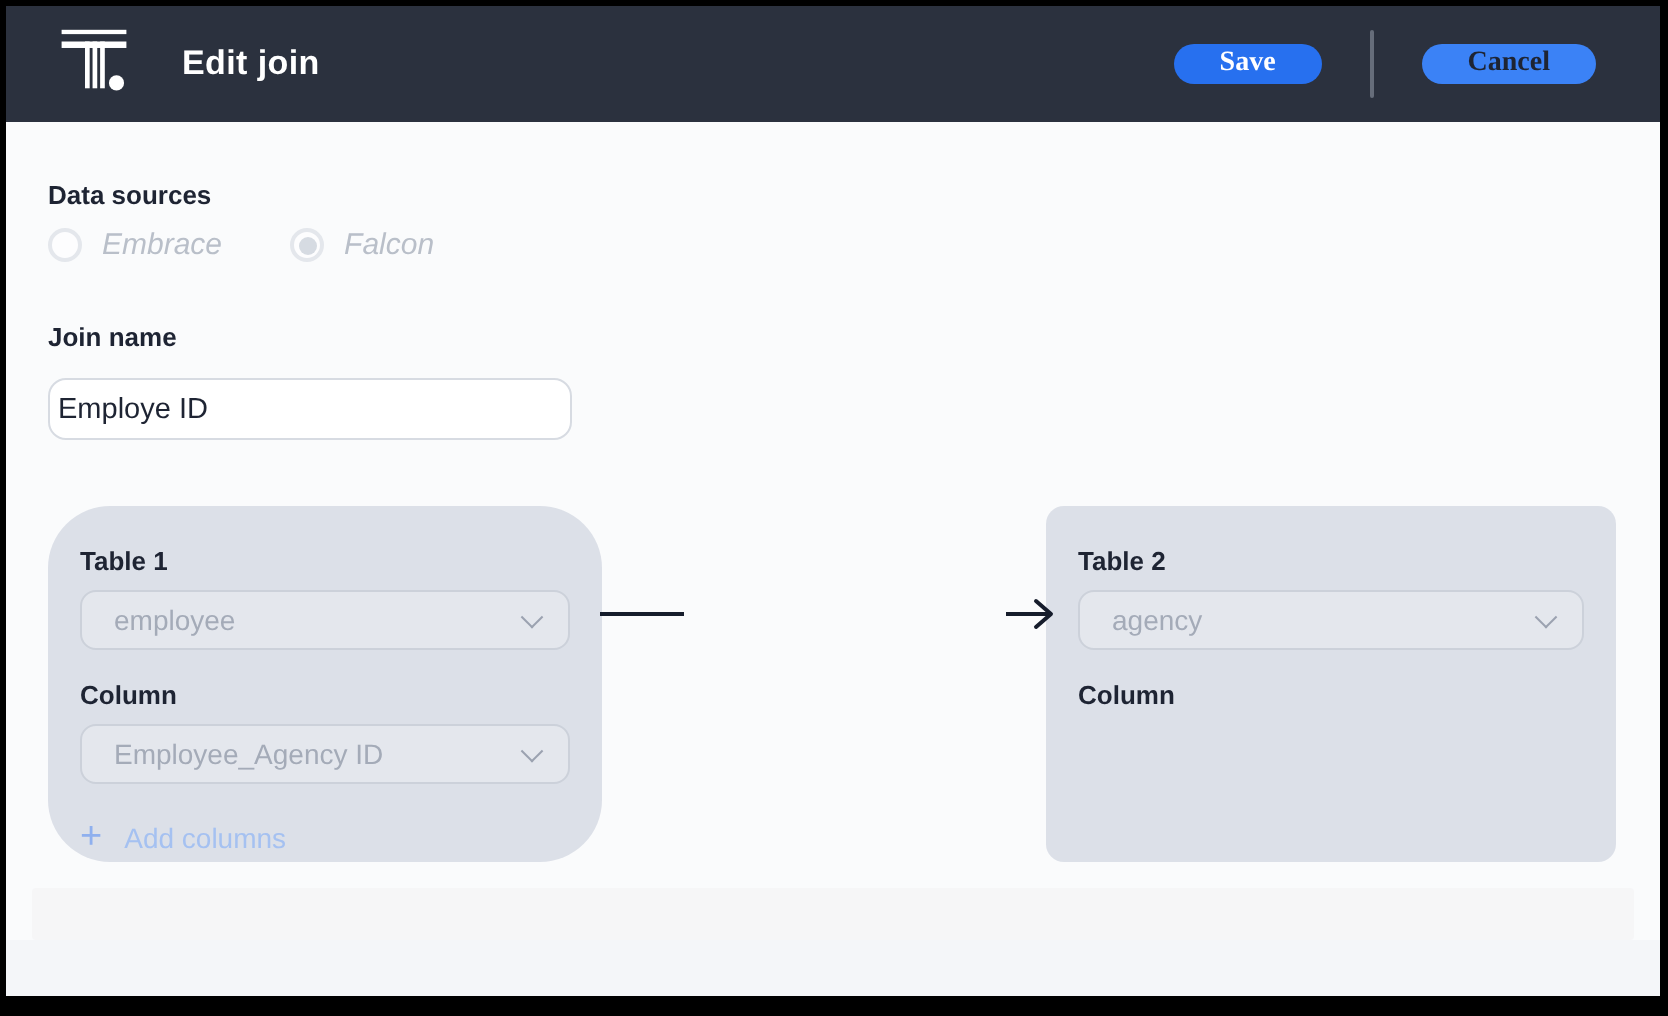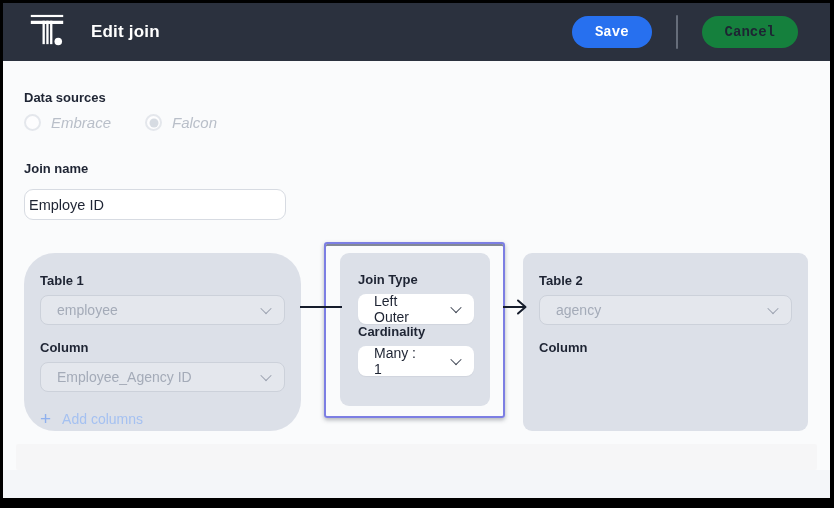--- a/index.html
+++ b/index.html
@@ -10,23 +10,23 @@
   *{box-sizing:border-box;margin:0;padding:0;}
   html,body{width:834px;height:508px;overflow:hidden;}
   body{background:#000;font-family:"Liberation Sans",sans-serif;position:relative;}
   .frame{position:absolute;top:3px;left:3px;right:4px;bottom:10px;background:var(--content-bg);display:flex;flex-direction:column;}
 
   
   .header{height:58px;background:var(--header-bg);display:flex;align-items:center;padding:0 32px 0 27px;flex-shrink:0;}
   .logo{width:34px;height:36px;display:block;}
   .title{color:#FFFFFF;font-size:17px;font-weight:600;margin-left:27px;letter-spacing:.2px;}
   .header-spacer{flex:1;}
-  .btn{border:none;border-radius:17px;font-size:14px;font-weight:600;padding:0 23px;height:32px;cursor:pointer;font-family:Liberation Mono, monospace;}
+  .btn{border:none;border-radius:17px;font-size:14px;font-weight:600;padding:0 23px;height:20px;cursor:pointer;font-family:Liberation Serif, serif;}
   .btn-save{background:var(--accent-blue);color:#FFFFFF;}
-  .btn-cancel{background:#15803d;color:var(--text-dark);}
+  .btn-cancel{background:#3b82f6;color:var(--text-dark);}
   .header-divider{width:2px;height:34px;background:#666D7A;margin:0 24px;border-radius:1px;}
 
   
   .main{position:relative;flex:1;}
   .field-label{position:absolute;font-size:13px;font-weight:700;color:var(--text-dark);}
   .lbl-sources{left:21px;top:29px;}
   .radio-row{position:absolute;left:21px;top:53px;display:flex;align-items:center;gap:34px;}
   .radio-opt{display:flex;align-items:center;gap:10px;cursor:default;}
   .radio-circle{width:17px;height:17px;border-radius:50%;border:2px solid #E4E7EC;background:#FDFDFE;position:relative;flex-shrink:0;}
   .radio-circle.checked::after{content:"";position:absolute;left:50%;top:50%;width:9px;height:9px;border-radius:50%;background:#D6DBE2;transform:translate(-50%,-50%);}
@@ -110,34 +110,20 @@
       <div class="dropdown dd-disabled">
         <span>Employee_Agency ID</span>
         <span class="chev"></span>
       </div>
       <div class="add-cols">
         <span class="plus">+</span>
         <span class="add-label">Add columns</span>
       </div>
     </div>
 
-    <div class="join-selection">
-      <div class="panel-join">
-        <div class="panel-label">Join Type</div>
-        <div class="dropdown dd-white dd-narrow">
-          <span>Left Outer</span>
-          <span class="chev"></span>
-        </div>
-        <div class="panel-label mid-gap">Cardinality</div>
-        <div class="dropdown dd-white dd-narrow">
-          <span>Many : 1</span>
-          <span class="chev"></span>
-        </div>
-      </div>
-    </div>
 
     <div class="panel panel-t2">
       <div class="panel-label">Table 2</div>
       <div class="dropdown dd-disabled">
         <span>agency</span>
         <span class="chev"></span>
       </div>
       <div class="panel-label mid-gap">Column</div>
     </div>
 

